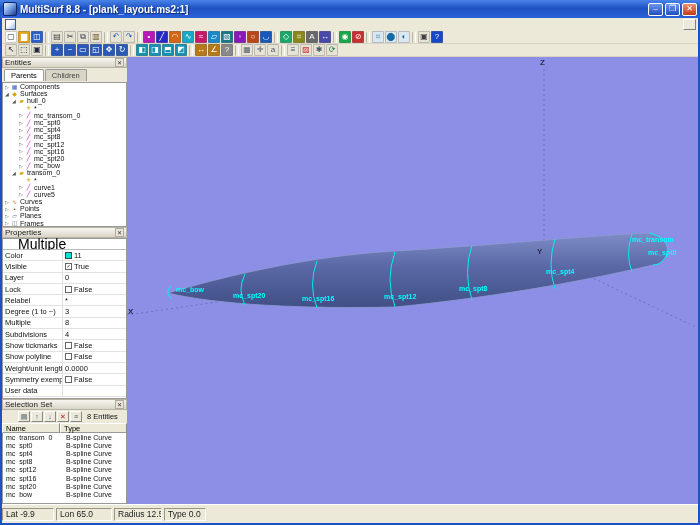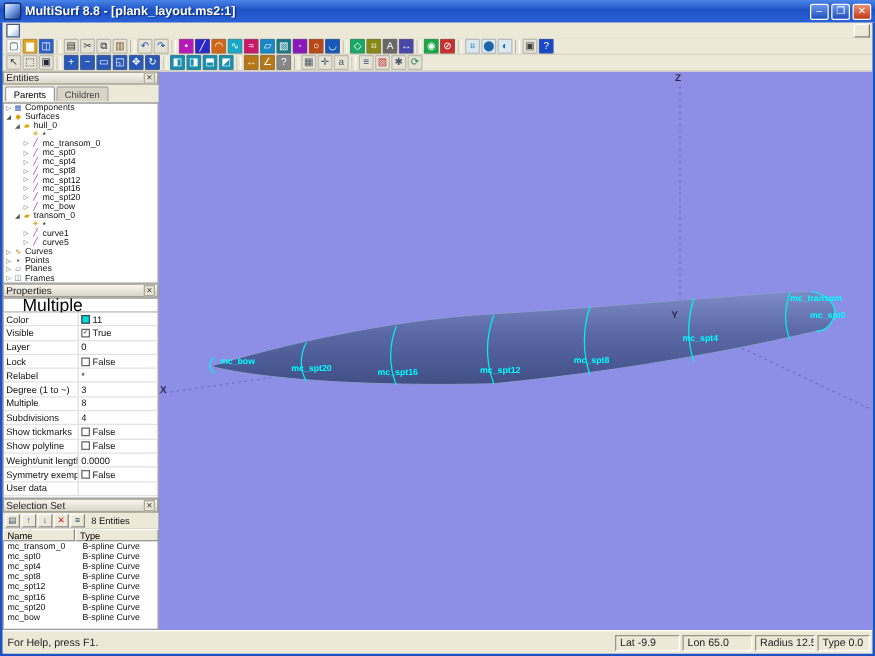--- a/index.html
+++ b/index.html
@@ -58,21 +58,21 @@
   .prop-row{height:10.3px;display:flex;border-bottom:1px solid #e2e2e2;font-size:7.5px;color:#111}
   .prop-label{width:57px;flex:none;border-right:1px solid #ddd;padding-left:2px;display:flex;align-items:center;white-space:nowrap;overflow:hidden}
   .prop-value{flex:1;display:flex;align-items:center;padding-left:2px;white-space:nowrap;overflow:hidden}
   .flag-box{display:none;width:7px;height:7px;border:1px solid #666;box-sizing:border-box;margin-right:2px;flex:none;background:#fff;font-size:5px;line-height:5px;text-align:center;color:#222}
   .prop-row.flag-swatch .flag-box{display:block;border-color:#444}
   .prop-row.flag-checked .flag-box{display:block}
   .prop-row.flag-checked .flag-box::before{content:"✓"}
   .prop-row.flag-unchecked .flag-box{display:block}
 
   .selset{flex:1;display:flex;flex-direction:column;overflow:hidden}
-  .sel-toolbar{height:13px;background:#ece9d8;display:flex;align-items:center;gap:1px;padding-left:2px;flex:none}
+  .sel-toolbar{height:13px;background:#ece9d8;display:flex;align-items:center;gap:1px;padding-left:16px;flex:none}
   .sel-btn{width:12px;height:11px;border:1px solid;border-color:#fff #888 #888 #fff;background:#ece9d8;display:flex;align-items:center;justify-content:center;font-size:7px;box-sizing:border-box;line-height:1}
   .sel-count{font-size:7.5px;margin-left:4px;color:#111}
   .sel-header{height:10px;display:flex;flex:none}
   .sel-hcell{background:#ece9d8;border:1px solid;border-color:#fff #888 #999 #fff;font-size:7.5px;display:flex;align-items:center;padding-left:3px;box-sizing:border-box}
   .sel-hcell:first-child{width:58px;flex:none}
   .sel-hcell:last-child{flex:1}
   .sel-body{flex:1;background:#fff;border:1px solid #999;border-top:none;overflow:hidden}
   .sel-row{height:8.2px;display:flex;font-size:7px;color:#111;align-items:center}
   .sel-name{width:58px;flex:none;padding-left:3px;white-space:nowrap;overflow:hidden}
   .sel-type{flex:1;padding-left:2px;white-space:nowrap;overflow:hidden}
@@ -491,21 +491,20 @@
     </svg>
     <span class="axis-label ax-x">X</span>
     <span class="axis-label ax-y">Y</span>
     <span class="axis-label ax-z">Z</span>
     <span>
       
     <span class="vp-label" style="left: 49px; top: 229px;">mc_bow</span><span class="vp-label" style="left: 106px; top: 235px;">mc_spt20</span><span class="vp-label" style="left: 175px; top: 238px;">mc_spt16</span><span class="vp-label" style="left: 257px; top: 236px;">mc_spt12</span><span class="vp-label" style="left: 332px; top: 228px;">mc_spt8</span><span class="vp-label" style="left: 419px; top: 211px;">mc_spt4</span><span class="vp-label" style="left: 505px; top: 179px;">mc_transom</span><span class="vp-label" style="left: 521px; top: 192px;">mc_spt0</span></span>
   </div>
 
   <div class="statusbar">
-    <span class="status-help">For Help, press F1.</span>
     <span style="display:flex">
 
     <span class="status-field f-lat">Lat -9.9</span>
         <span class="status-field f-lon">Lon 65.0</span>
         <span class="status-field f-radius">Radius 12.5</span>
         <span class="status-field f-tilt">Type 0.0</span>
       </span>
   </div>
 
   <div class="frame-edge fe-left"></div>

